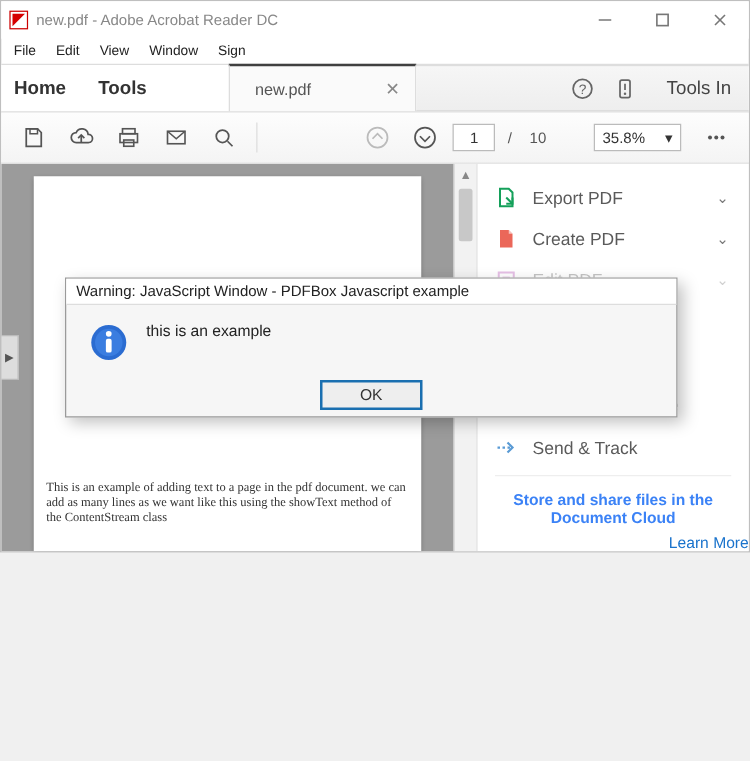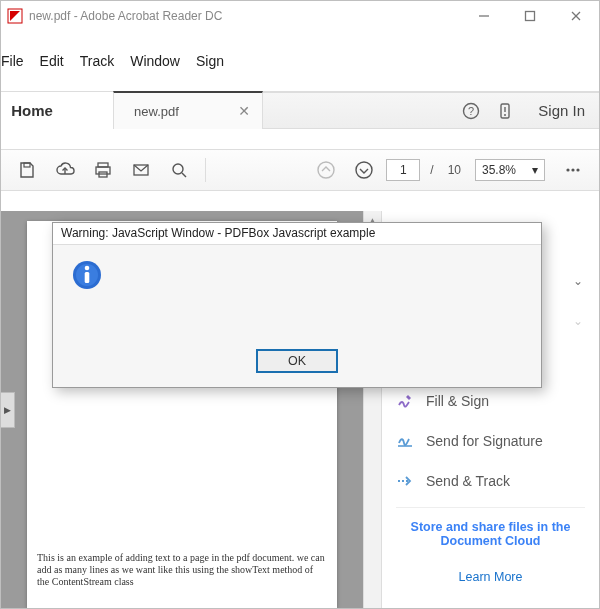--- a/index.html
+++ b/index.html
@@ -9,26 +9,25 @@
     font-size: 13px;
     background: #f0f0f0;
     width: 600px;
     height: 609px;
     overflow: hidden;
     position: relative;
     color: #333;
   }
   .window {
     width: 600px;
-    height: 609px;
+    height: 442px;
     background: #fff;
     border: 1px solid #bfbfbf;
     display: flex;
     flex-direction: column;
-    gap: 20px;
   }
   
   .titlebar {
     height: 30px;
     display: flex;
     align-items: center;
     padding-left: 6px;
     background: #fff;
   }
   .titlebar .app-icon {
@@ -44,22 +43,23 @@
   .titlebar .winbtn {
     width: 46px; height: 30px;
     display: flex; align-items: center; justify-content: center;
     color: #777;
   }
   
   .menubar {
     height: 20px;
     display: flex;
     align-items: center;
+    padding-left: 10px;
     gap: 16px;
-    font-size: 14px;
+    font-size: 11px;
     color: #222;
   }
   .menubar .menuitem { cursor: default; }
   
   .tabstrip {
     height: 38px;
     border-top: 1px solid #ddd;
     background: #fff;
     display: flex;
     align-items: stretch;
@@ -140,21 +140,21 @@
     background: #fff;
   }
   .toolbar .pagecount { font-size: 12px; color: #555; padding: 0 4px; }
   .toolbar .zoomsel {
     width: 70px; height: 22px;
     border: 1px solid #bbb;
     font-size: 12px;
     background: #fff;
     display: flex; align-items: center; justify-content: space-between;
     padding: 0 6px;
-    margin-left: 4px;
+    margin-left: 28px;
   }
   .toolbar .more { margin-left: 6px; }
   
   .main {
     flex: 1;
     display: flex;
     overflow: hidden;
   }
   .docarea {
     flex: 1;
@@ -242,32 +242,32 @@
     margin: 6px 14px 8px;
   }
   .sidepanel .promo {
     text-align: center;
     font-size: 12.5px;
     color: #3b82f6;
     padding: 4px 20px 0;
     font-weight: 600;
   }
   .sidepanel .learnmore {
-    text-align: center;
+    text-align: right;
     color: #1a73cc;
     font-size: 12.5px;
-    margin-top: 22px;
+    margin-top: 6px;
   }
   
   .dialog {
     position: absolute;
     left: 52px;
     top: 222px;
     width: 490px;
-    height: 166px;
+    height: 112px;
     background: #f6f6f6;
     border: 1px solid #9a9a9a;
     box-shadow: 4px 4px 12px rgba(0,0,0,.25);
     display: flex;
     flex-direction: column;
   }
   .dialog .dlg-title {
     height: 22px;
     background: #fff;
     border-bottom: 1px solid #ddd;
@@ -329,48 +329,51 @@
         <svg width="12" height="12">
           <line x1="2" y1="2" x2="10" y2="10" stroke="#777" stroke-width="1.3"></line>
           <line x1="10" y1="2" x2="2" y2="10" stroke="#777" stroke-width="1.3"></line>
         </svg>
       </div>
   </div>
 
   <div class="menubar">
     <span class="menuitem">File</span>
     <span class="menuitem">Edit</span>
-    <span class="menuitem">Track</span>
+    <span class="menuitem">View</span>
     <span class="menuitem">Window</span>
     <span class="menuitem">Sign</span>
   </div>
 
   <div class="tabstrip">
     <div class="tab home">
         <span>Home</span>
+      </div>
+    <div class="tab tools">
+        <span>Tools</span>
       </div>
     <div class="tab doc">
       <span>new.pdf</span>
       <span class="close">✕</span>
     </div>
     <div class="rightfill">
       <div class="iconbtn">
           <svg width="18" height="18">
             <circle cx="9" cy="9" r="7.5" fill="none" stroke="#666" stroke-width="1.4"></circle>
             <text x="9" y="13" text-anchor="middle" font-size="11" fill="#666">?</text>
           </svg>
         </div>
       <div class="iconbtn">
           <svg width="18" height="18">
             <rect x="5" y="2" width="8" height="14" rx="1.5" fill="none" stroke="#666" stroke-width="1.4"></rect>
             <line x1="9" y1="5" x2="9" y2="10" stroke="#666" stroke-width="1.4"></line>
             <circle cx="9" cy="13" r="1" fill="#666"></circle>
           </svg>
         </div>
-      <span class="signin">Sign In</span>
+      <span class="signin">Tools In</span>
     </div>
   </div>
 
   <div class="toolbar">
     <div class="tbtn">
         <svg width="20" height="20">
           <path d="M4 3h9l3 3v11H4z" fill="none" stroke="#555" stroke-width="1.4"></path>
           <rect x="7" y="3" width="6" height="4" fill="none" stroke="#555" stroke-width="1.2"></rect>
         </svg>
       </div>
@@ -443,20 +446,21 @@
     </div>
     <div class="sidepanel">
       <div class="tool-row">
         <span class="tool-icon">
             <svg viewBox="0 0 18 18">
               <path d="M4 2h7l3 3v11H4z" fill="none" stroke="#14a05a" stroke-width="1.6"></path>
               <polyline points="9,14 14,14 14,9" fill="none" stroke="#14a05a" stroke-width="1.6"></polyline>
               <line x1="9" y1="9" x2="14" y2="14" stroke="#14a05a" stroke-width="1.6"></line>
             </svg>
           </span>
+        <span class="label">Export PDF</span>
         <span class="chev">⌄</span>
       </div>
       <div class="tool-row">
         <span class="tool-icon">
             <svg viewBox="0 0 18 18">
               <path d="M4 2h7l3 3v11H4z" fill="#e74c3c" opacity="0.85"></path>
               <path d="M11 2v3h3" fill="#fff" opacity="0.6"></path>
             </svg>
           </span>
         <span class="label">Create PDF</span>
@@ -519,19 +523,20 @@
   <div class="dlg-title">Warning: JavaScript Window - PDFBox Javascript example</div>
   <div class="dlg-body">
     <span class="info-icon">
       <svg viewBox="0 0 32 32">
           <circle cx="16" cy="16" r="14" fill="#2b6cd1"></circle>
           <circle cx="16" cy="16" r="11" fill="#3a7de0"></circle>
           <circle cx="16" cy="9" r="2.3" fill="#fff"></circle>
           <rect x="13.7" y="13" width="4.6" height="11" rx="1.5" fill="#fff"></rect>
         </svg>
     </span>
+    <span>this is an example</span>
   </div>
   <div class="dlg-buttons">
     <div class="okbtn">
         <span>OK</span>
       </div>
   </div>
 </div>
 
 </body></html>

